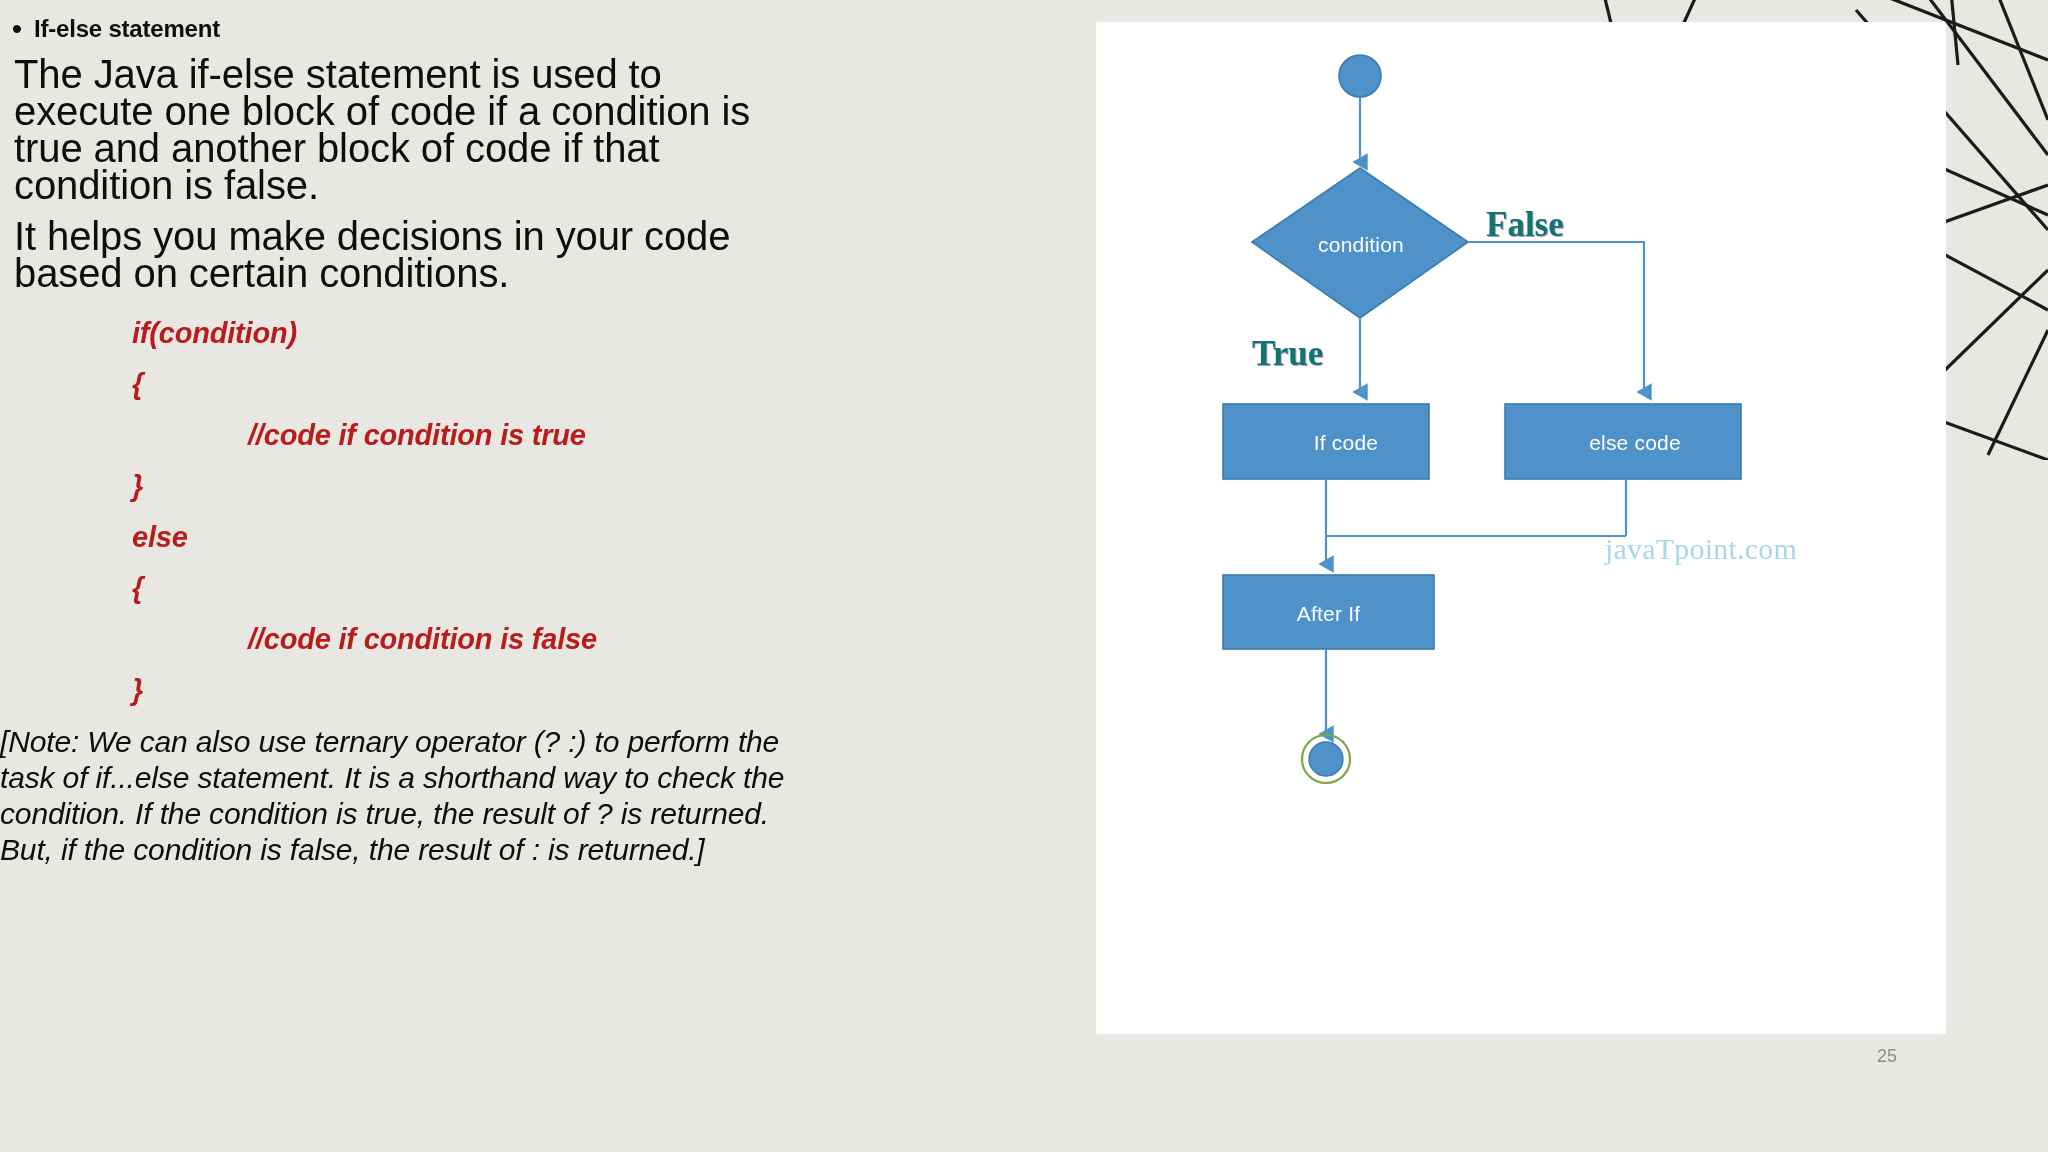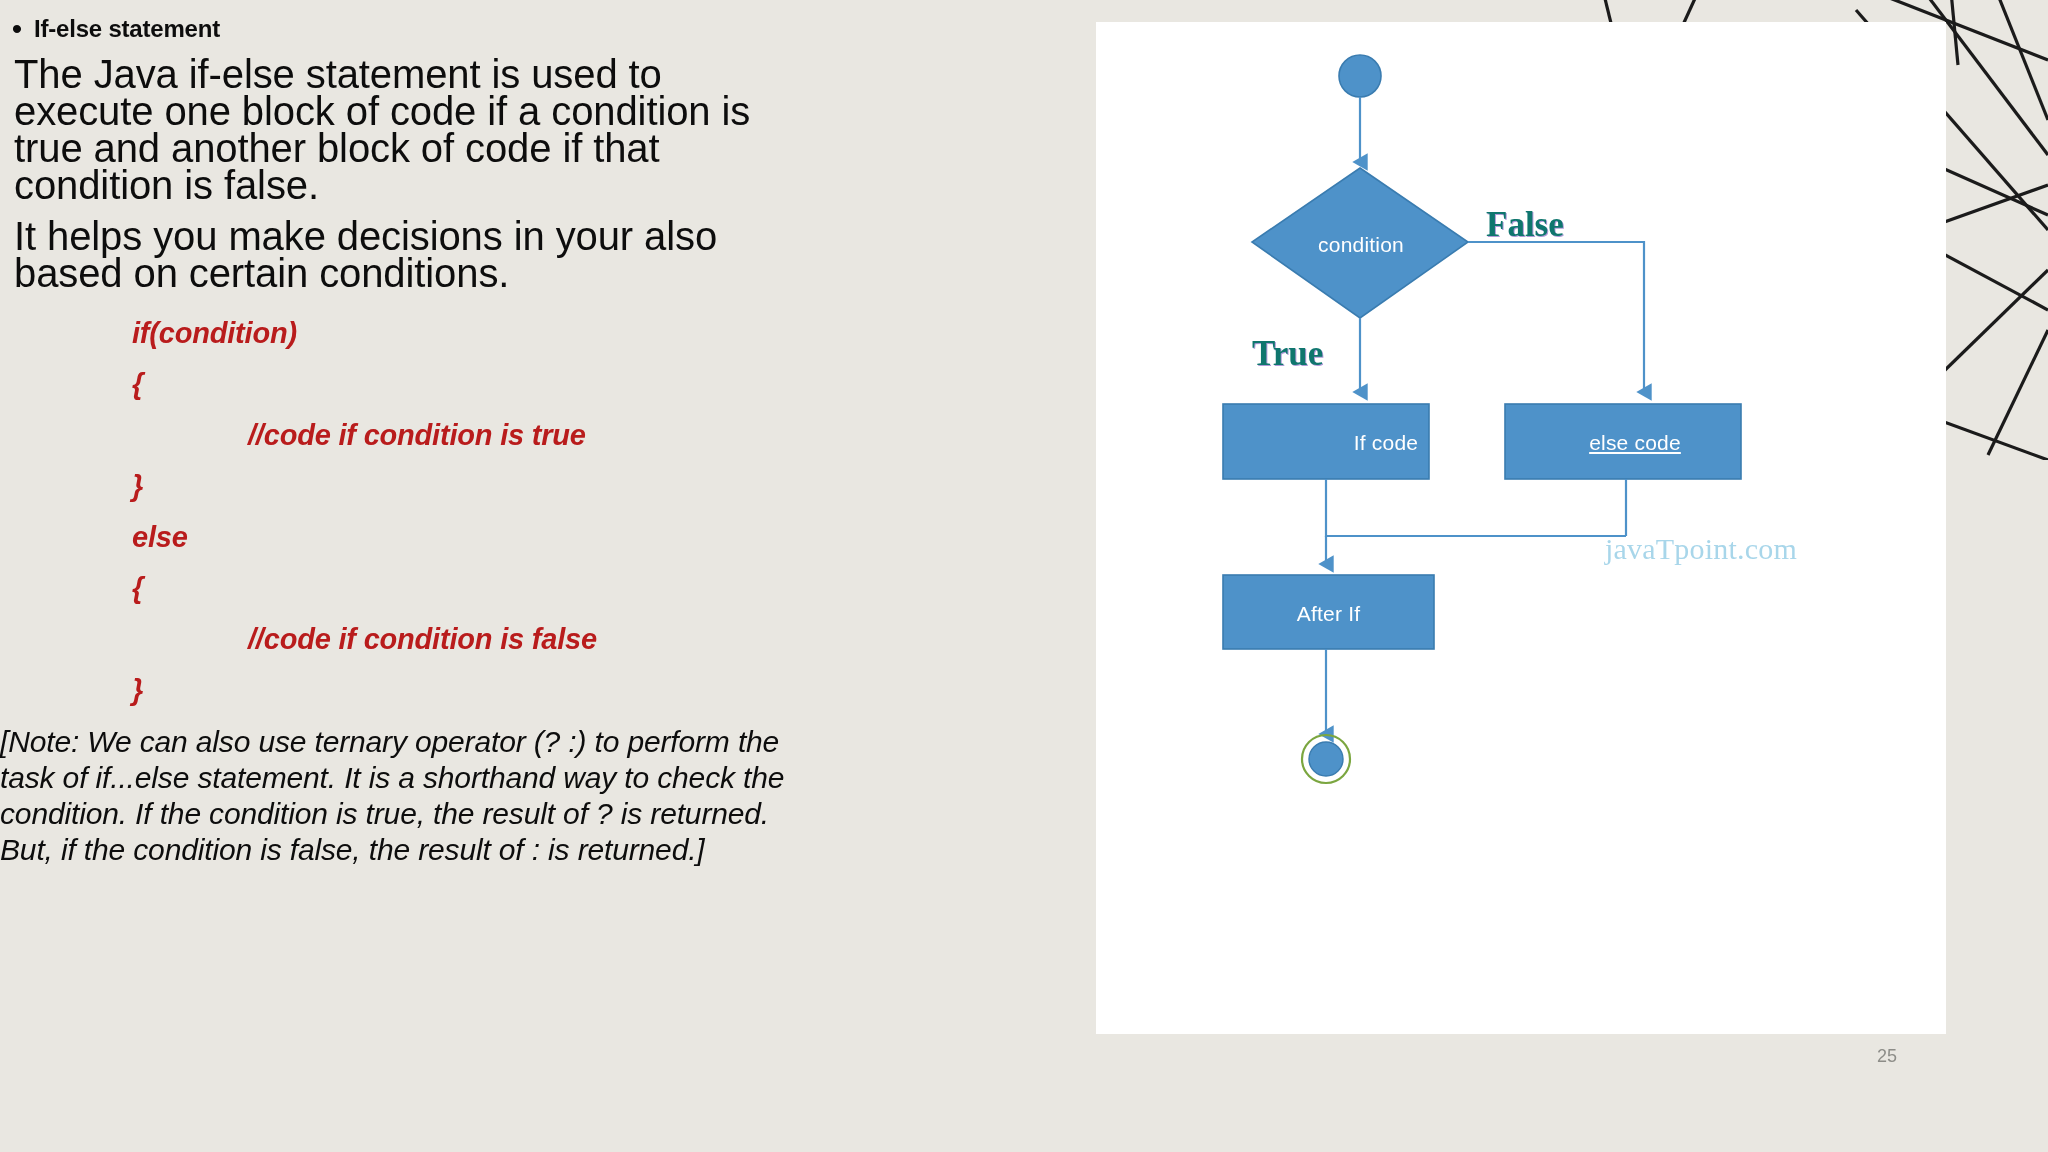--- a/index.html
+++ b/index.html
@@ -148,21 +148,21 @@
 
   <div class="text-col">
 
     <div class="bullet-row">
       <span class="bullet-dot">•</span>
       <span class="bullet-title">If-else statement</span>
     </div>
 
     <p class="para">The Java if-else statement is used to execute one block of code if a condition is true and another block of code if that condition is false.</p>
 
-    <p class="para para-2">It helps you make decisions in your also based on certain conditions.</p>
+    <p class="para para-2">It helps you make decisions in your code based on certain conditions.</p>
 
     <div class="code-block">
       <div class="code-line ind1">if(condition)</div>
       <div class="code-line ind1">{</div>
       <div class="code-line ind2">//code if condition is true</div>
       <div class="code-line ind1">}</div>
       <div class="code-line ind1">else</div>
       <div class="code-line ind1">{</div>
       <div class="code-line ind2">//code if condition is false</div>
       <div class="code-line ind1">}</div>
@@ -201,23 +201,23 @@
       <rect x="127" y="553" width="211" height="74" fill="#4e92c9" stroke="#3a7cb0" stroke-width="1.6"></rect>
 
       <line x1="230" y1="627" x2="230" y2="712" stroke="#4e92c9" stroke-width="2.2" marker-end="url(#arw)"></line>
 
       <circle cx="230" cy="737" r="24" fill="none" stroke="#7ba640" stroke-width="2.2"></circle>
       <circle cx="230" cy="737" r="17" fill="#4e92c9" stroke="#3a7cb0" stroke-width="1.4"></circle>
     </svg>
 
     <div class="node-label" style="left:140px;top:212px;width:250px;">condition</div>
 
-    <div class="node-label" style="left:127px;top:410px;width:246px;padding-left:40px;">If code</div>
-
-    <div class="node-label" style="left:409px;top:410px;width:260px;text-decoration:underline;">else code</div>
+    <div class="node-label" style="left:127px;top:410px;width:246px;">If code</div>
+
+    <div class="node-label" style="left:409px;top:410px;width:260px;">else code</div>
 
     <div class="node-label" style="left:127px;top:581px;width:211px;">After If</div>
 
     <div class="branch-label" style="left:156px;top:312px;">True</div>
 
     <div class="branch-label" style="left:390px;top:183px;">False</div>
 
     <div class="watermark" style="left:509px;top:500px;">javaTpoint.com</div>
   </div>
 

